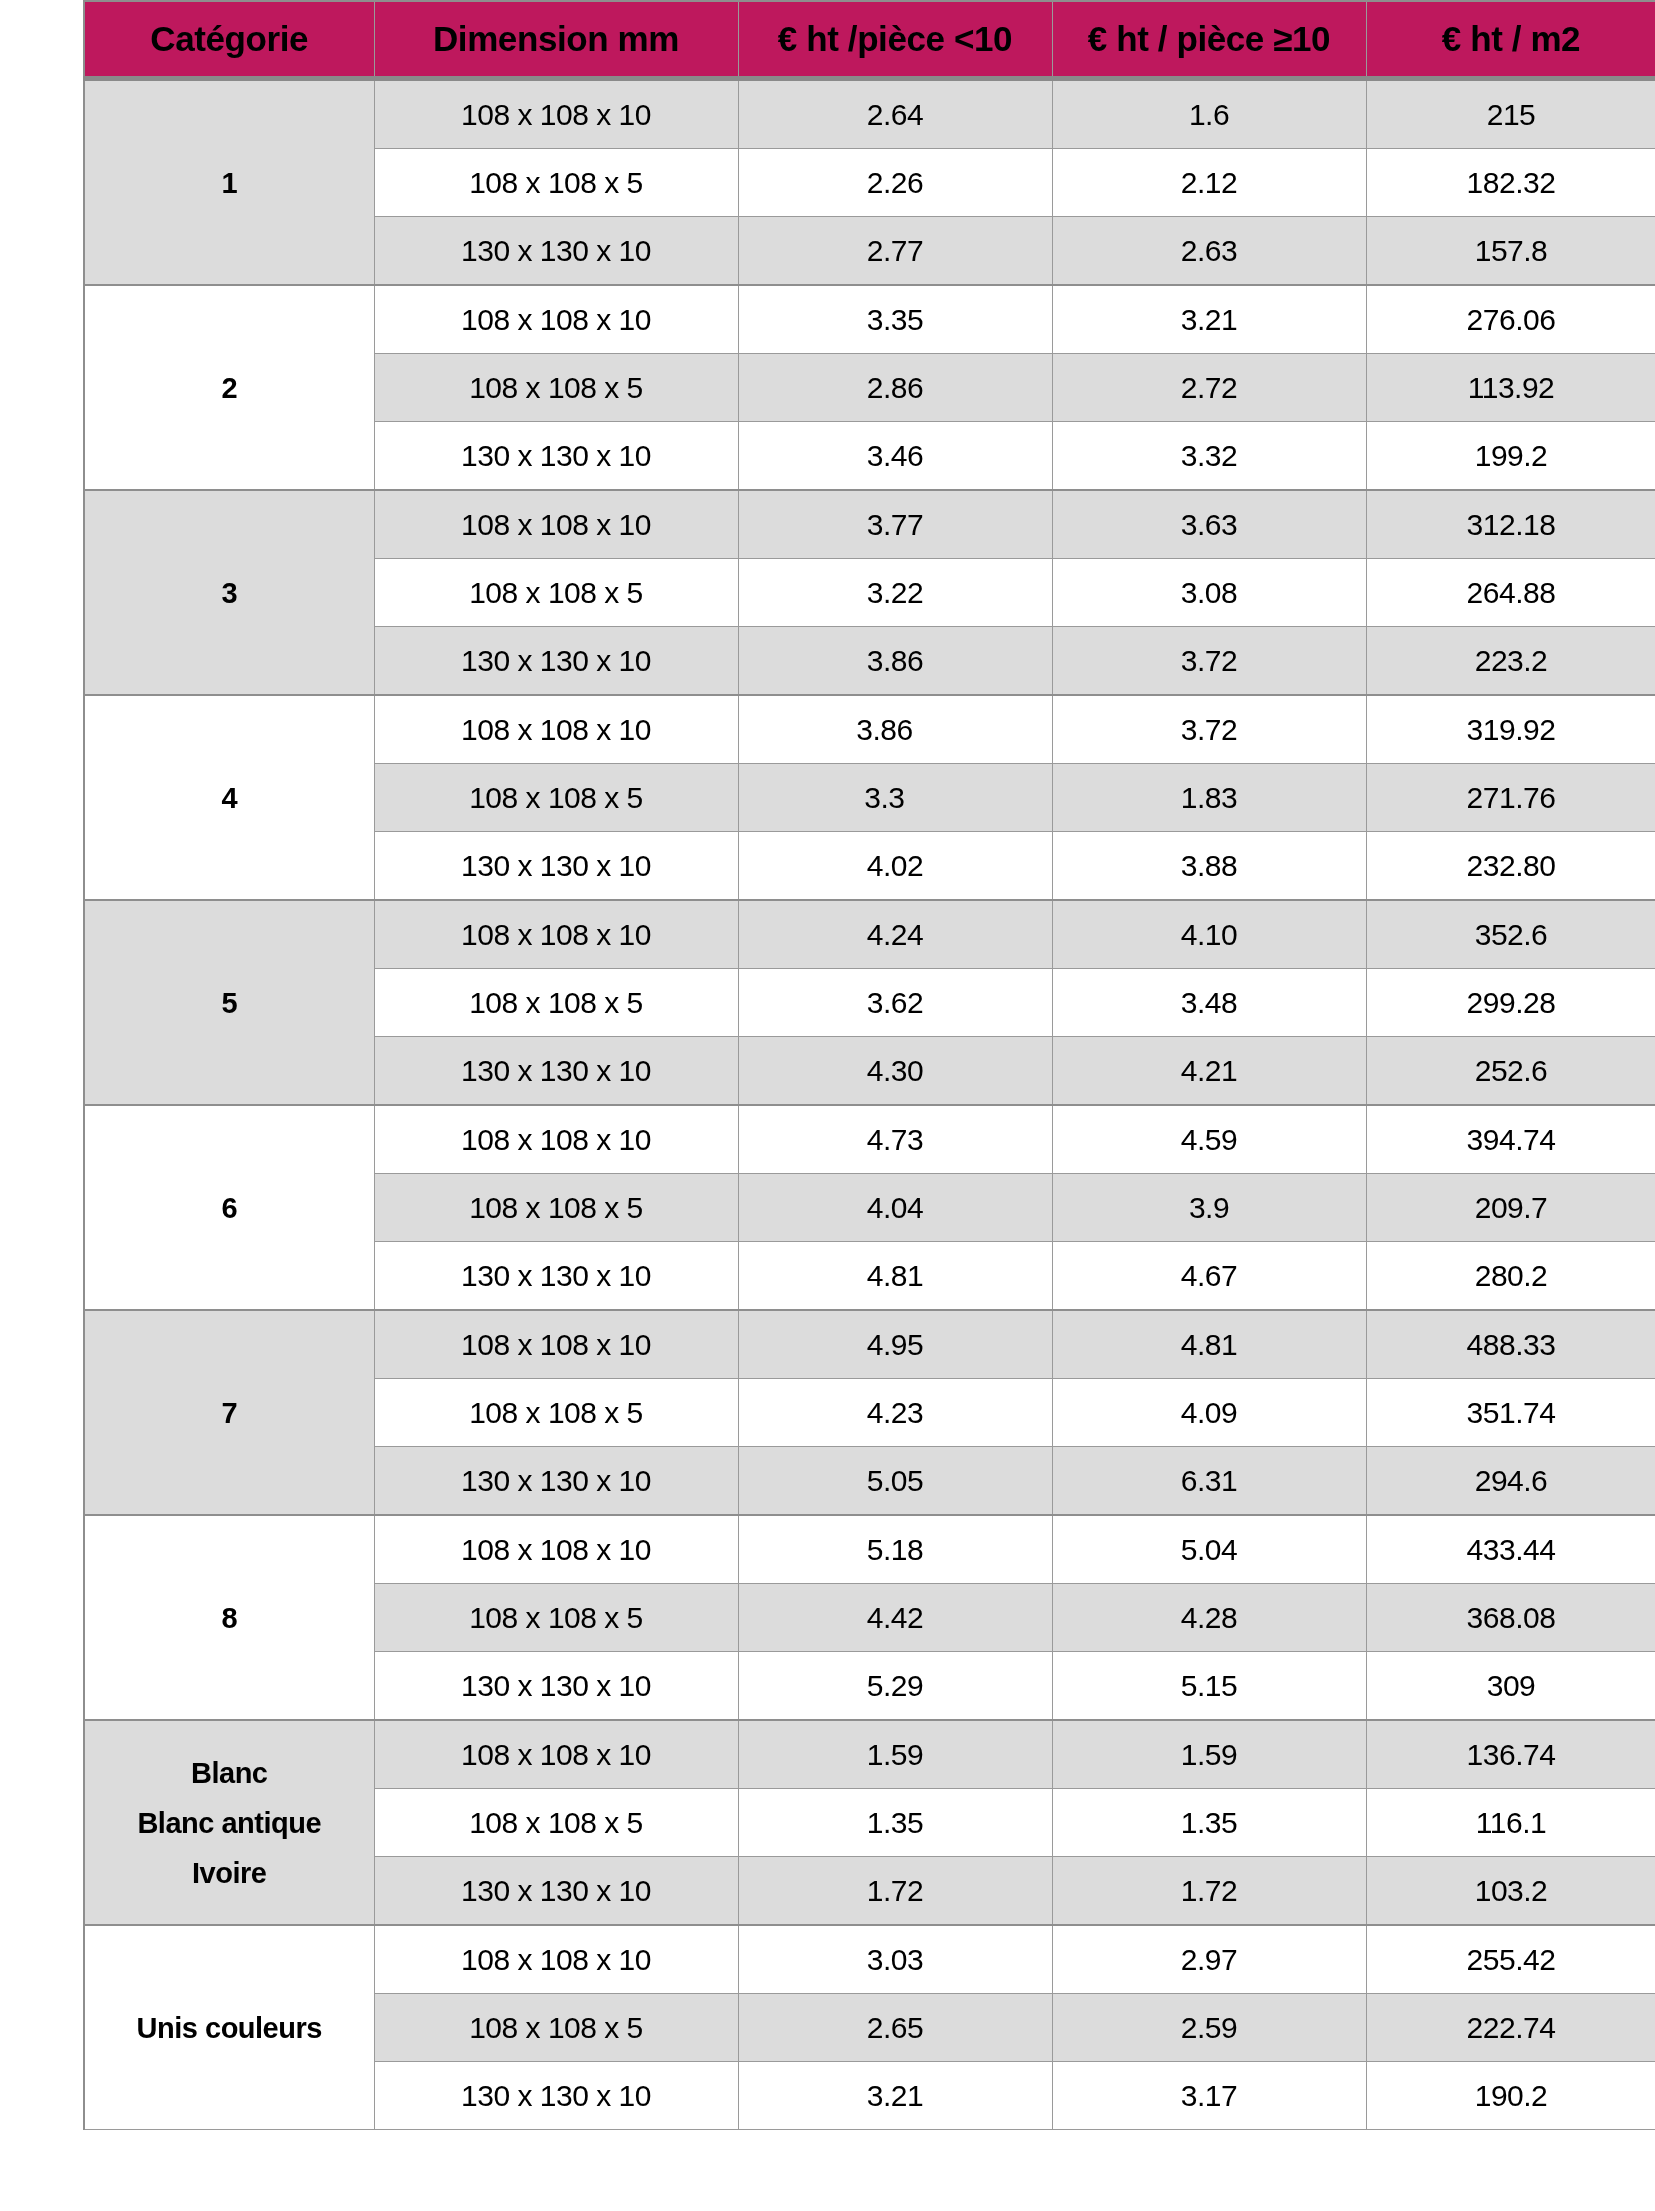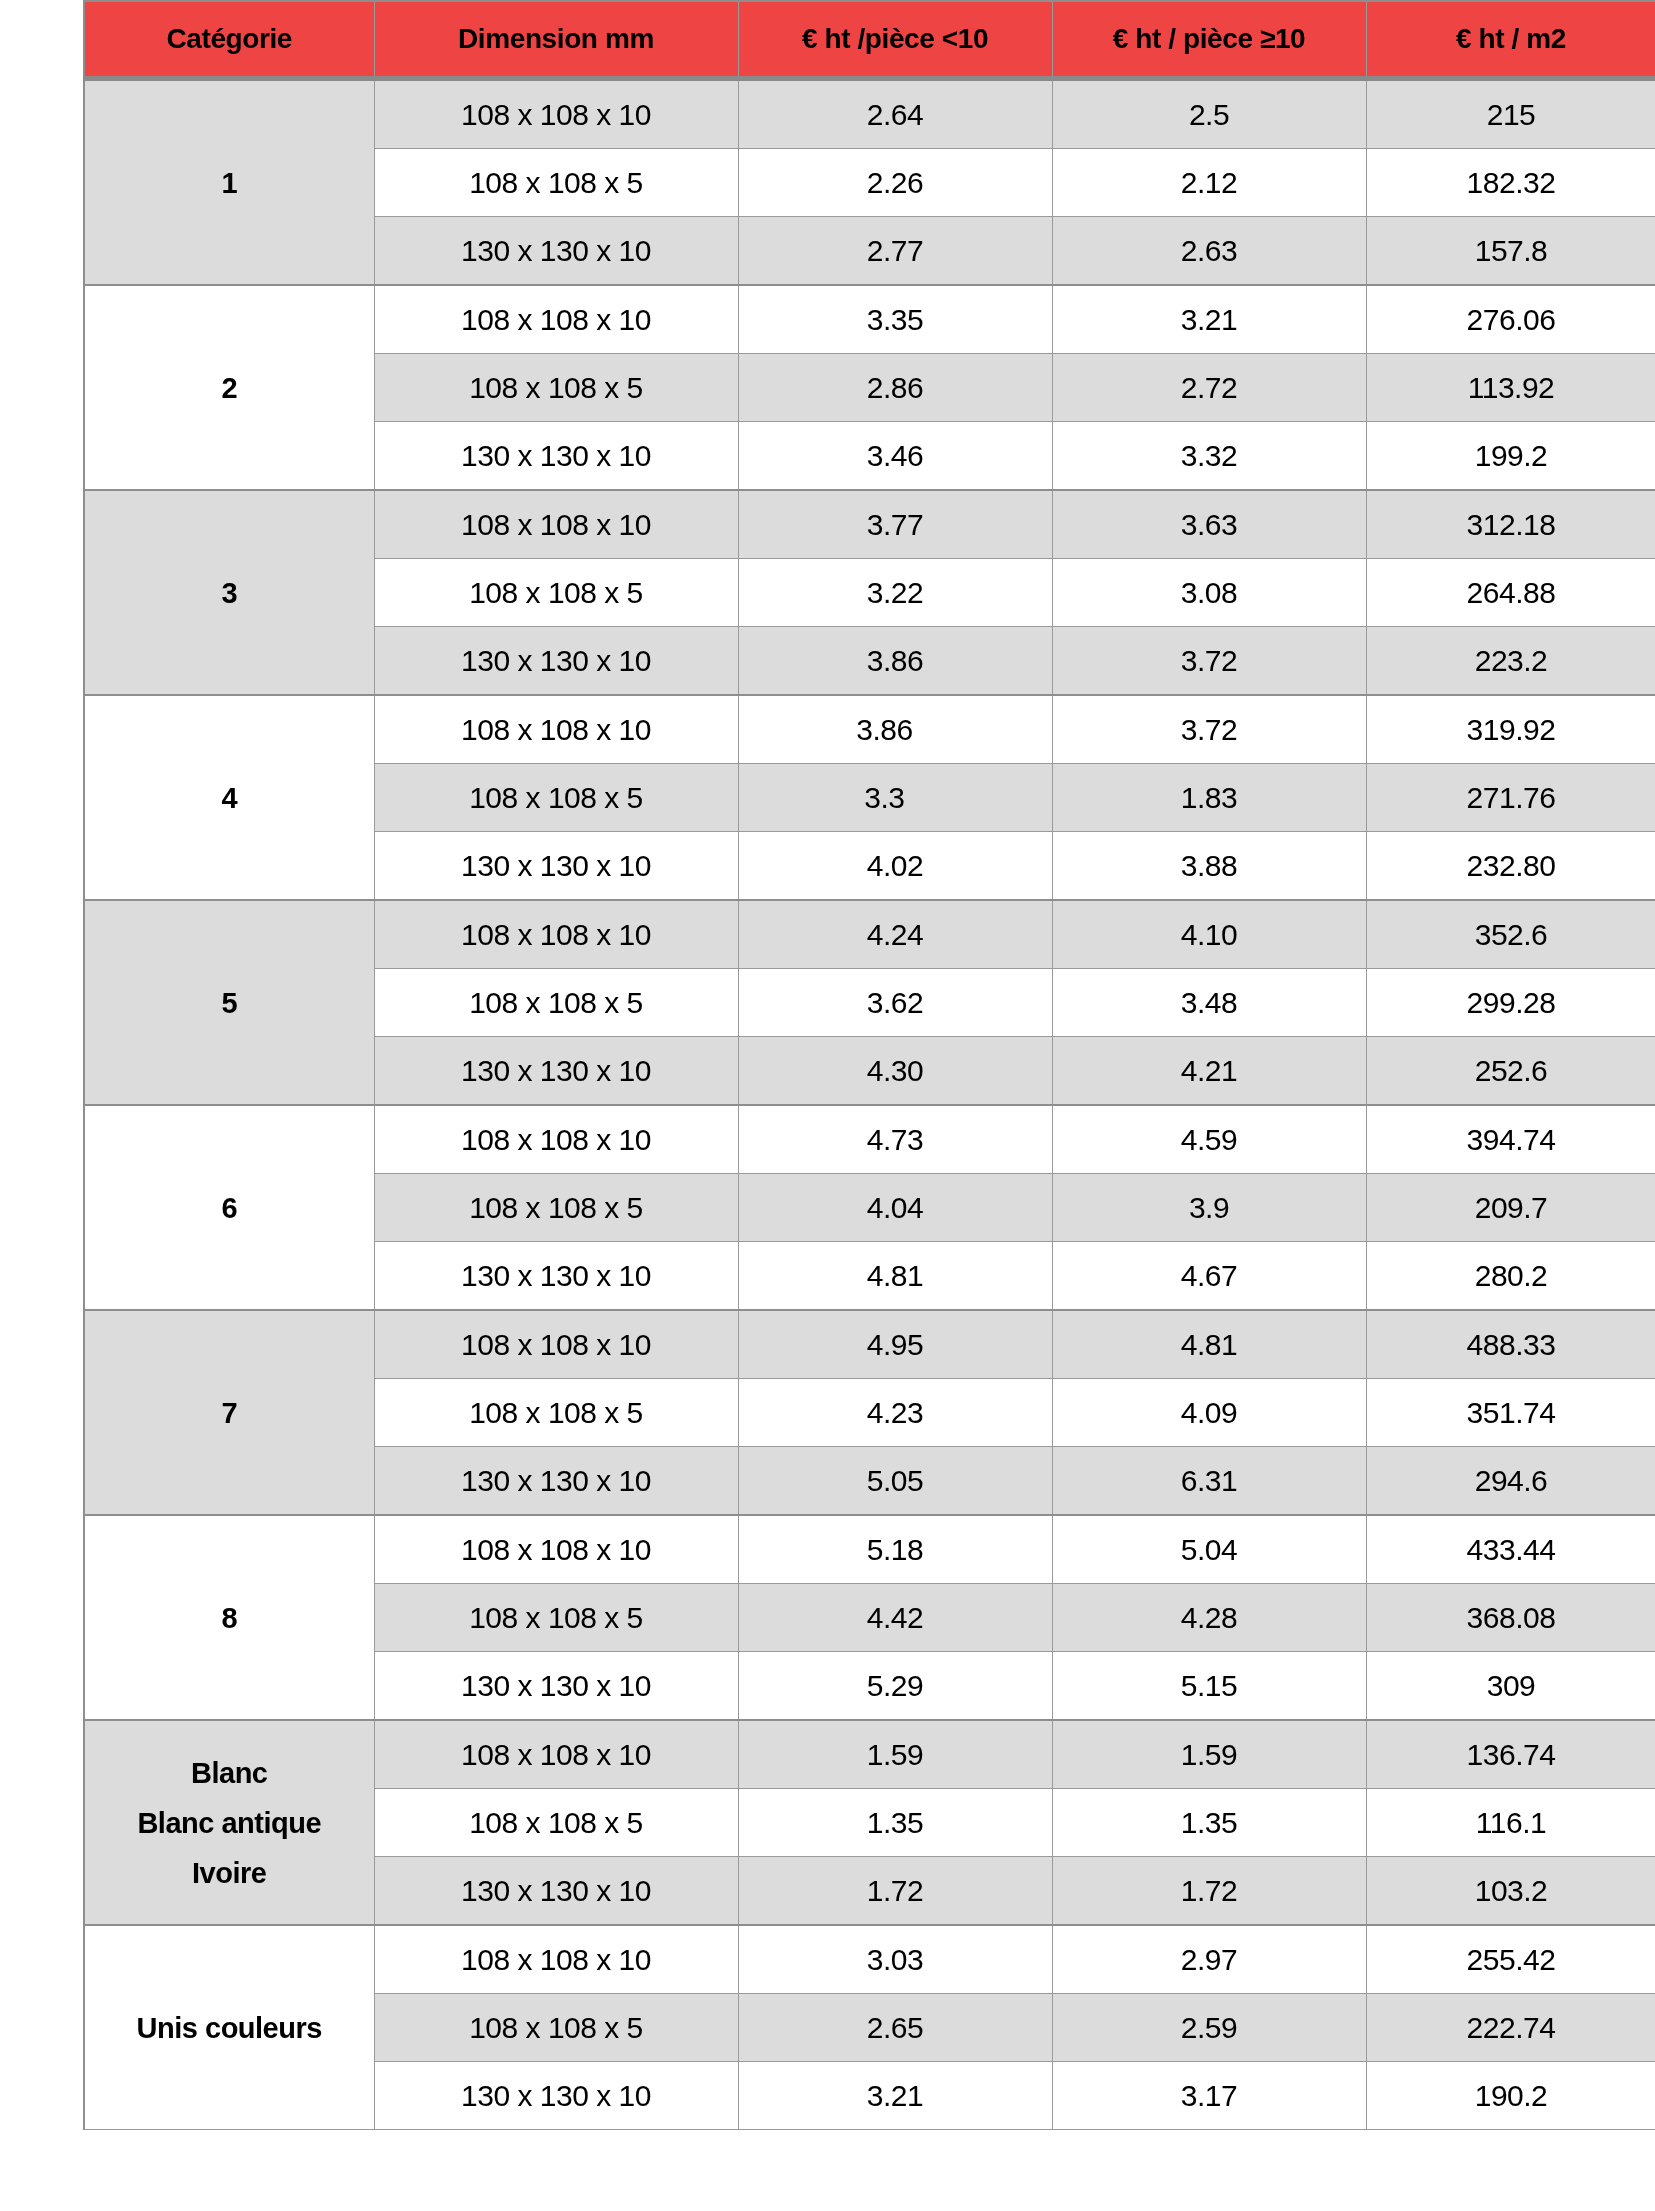--- a/index.html
+++ b/index.html
@@ -13,22 +13,22 @@
   #price-table col.c0 { width: 290px; }
   #price-table col.c1 { width: 364px; }
   #price-table col.c2 { width: 314px; }
   #price-table col.c3 { width: 314px; }
   #price-table col.c4 { width: 290px; }
   #price-table th, #price-table td {
     border-right: 1.8px solid #9a9a9a; border-bottom: 1.8px solid #9a9a9a;
     text-align: center; vertical-align: middle; padding: 0;
   }
   #price-table thead th {
-    height: 74px; font-weight: bold; font-size: 28px; letter-spacing: -0.4px;
-    background: #ef4444; border-bottom: 5.3px solid #8a8a8a; margin-top: 48px;
+    height: 74px; font-weight: bold; font-size: 35px; letter-spacing: -0.4px;
+    background: #be185d; border-bottom: 5.3px solid #8a8a8a; margin-top: 48px;
   }
   #price-table tbody td { height: 67px; font-size: 30px; letter-spacing: -0.5px; }
   #price-table tbody td.cat { font-weight: bold; font-size: 29px; line-height: 50px; }
   #price-table tbody tr.group-start td { border-top: 2.7px solid #8e8e8e; }
   .shade { background: #dcdcdc; }
   .white { background: #ffffff; }
   .offset-left { position: relative; left: -10.6px; }
 </style>
 </head>
 <body>
@@ -48,21 +48,21 @@
       <th>€ ht /pièce &lt;10</th>
       <th>€ ht / pièce ≥10</th>
       <th>€ ht / m2</th>
     </tr>
   </thead>
   <tbody id="tbody">
       <tr>
         <td rowspan="3" class="cat shade">1</td>
         <td class="shade"><span>108 x 108 x 10</span></td>
         <td class="shade"><span>2.64</span></td>
-        <td class="shade"><span>2.5</span></td>
+        <td class="shade"><span>1.6</span></td>
         <td class="shade"><span>215</span></td>
       </tr>
       <tr>
         <td class="white"><span>108 x 108 x 5</span></td>
         <td class="white"><span>2.26</span></td>
         <td class="white"><span>2.12</span></td>
         <td class="white"><span>182.32</span></td>
       </tr>
       <tr>
         <td class="shade"><span>130 x 130 x 10</span></td>

